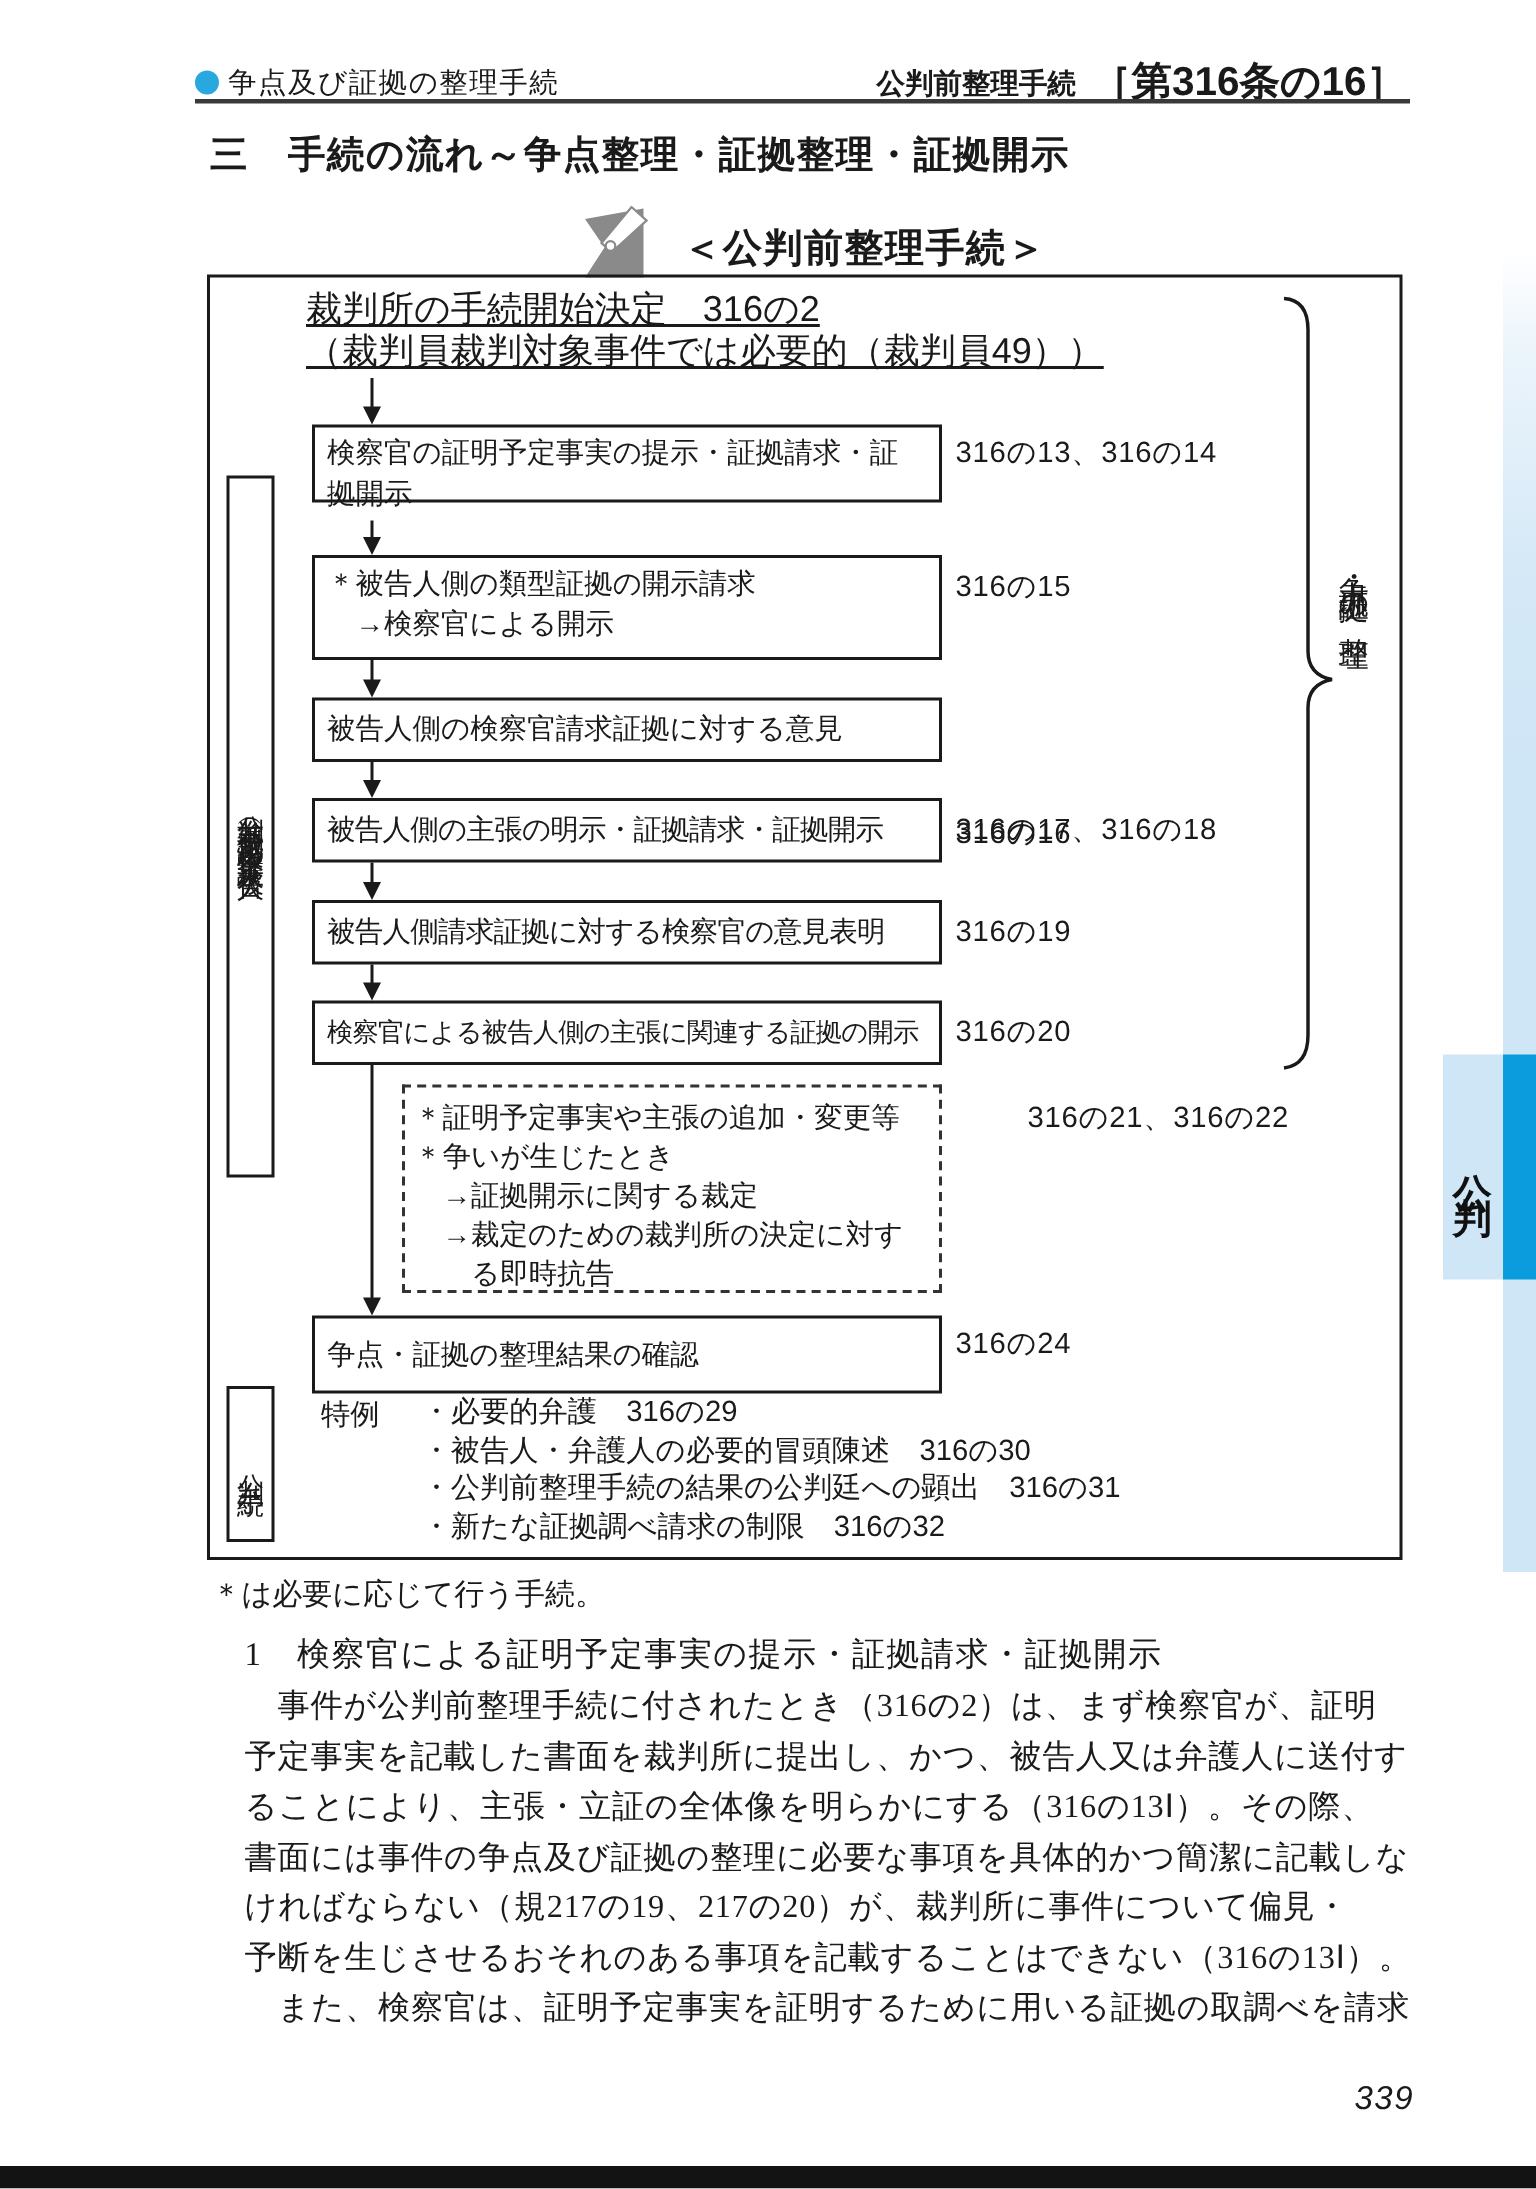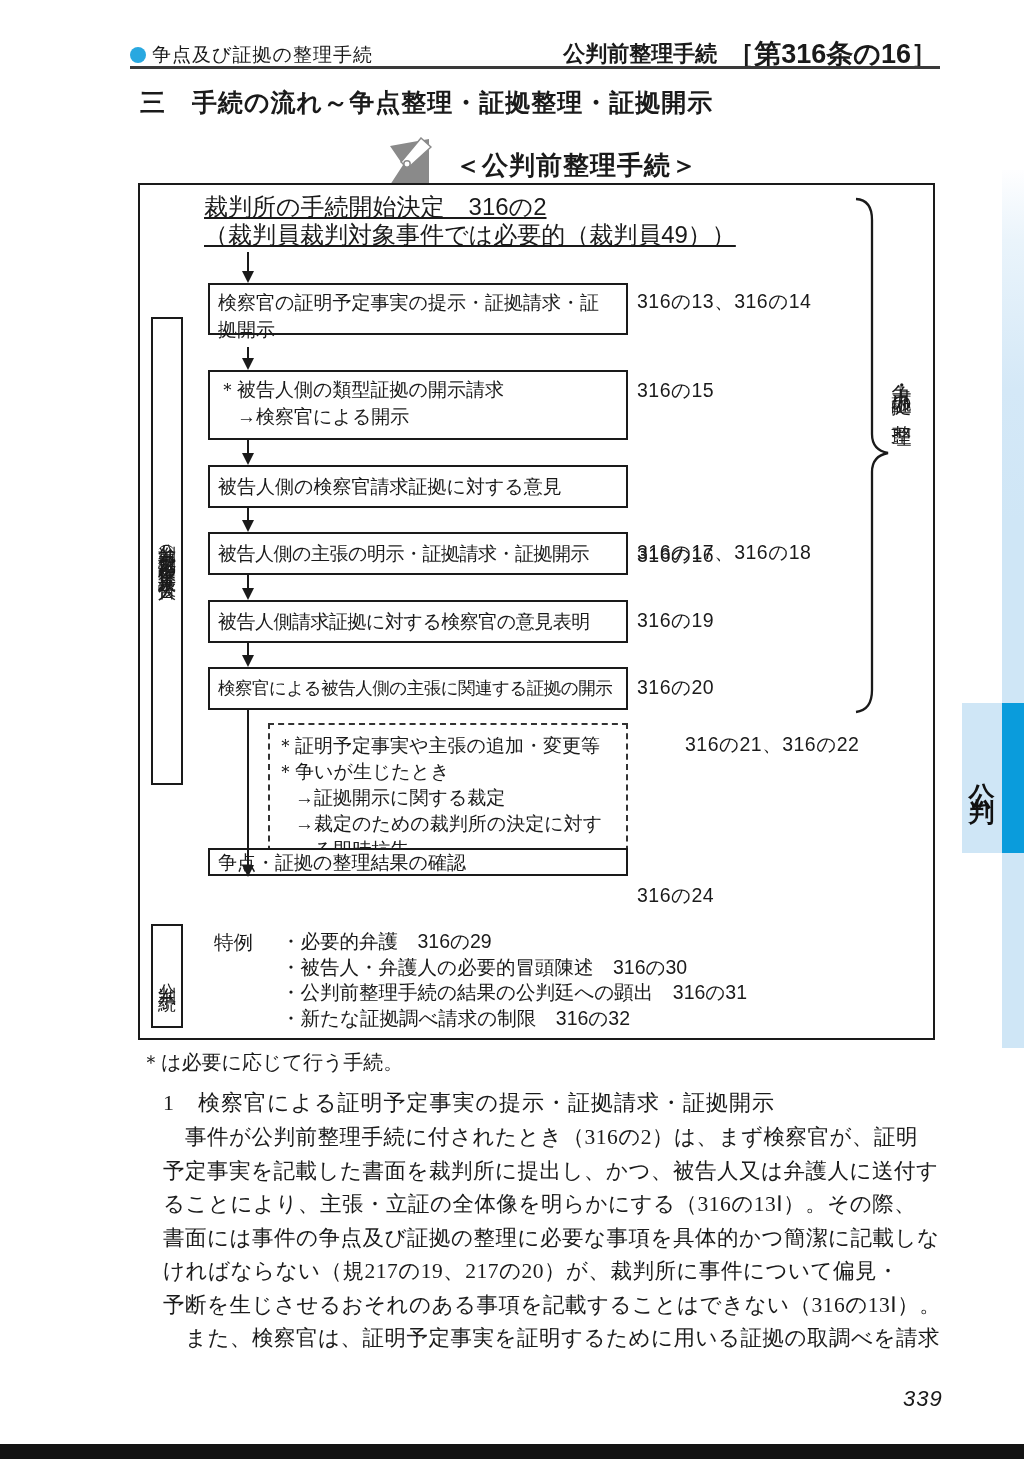--- a/index.html
+++ b/index.html
@@ -6,21 +6,21 @@
   body{background:#e8e8e8;}
   #page{position:relative;width:1024px;height:1459px;background:#ffffff;overflow:hidden;
         font-family:"Liberation Sans",sans-serif;color:#1a1a1a;}
   .abs{position:absolute;}
   .preline{white-space:pre-line;}
 
   
   .hdr-left{left:130px;top:42px;font-size:19px;letter-spacing:1px;display:flex;align-items:center;gap:6px;}
   .bullet{width:16px;height:16px;border-radius:50%;background:#29a8e0;display:inline-block;}
   .hdr-right{right:86px;top:36px;display:flex;align-items:flex-end;gap:10px;}
-  .hdr-right .small{font-size:22px;font-weight:bold;padding-bottom:3px;}
+  .hdr-right .small{font-size:19px;font-weight:bold;padding-bottom:3px;}
   .hdr-right .large{font-size:27px;font-weight:bold;}
   .hdr-rule{left:130px;top:66px;width:810px;height:3px;background:#3a3a3a;}
 
   .sec-title{left:140px;top:86px;font-size:25px;font-weight:bold;
              font-family:"Liberation Serif",serif;letter-spacing:1px;}
 
   .flag-icon{left:388px;top:137px;}
   .chart-title{left:440px;top:148px;font-size:26px;font-weight:bold;letter-spacing:1px;margin-left:15px;}
 
   
@@ -38,21 +38,21 @@
   .fbox{left:208px;width:420px;border:2px solid #1a1a1a;box-sizing:border-box;
         font-size:19px;line-height:27px;padding:4px 8px;background:#fff;}
   .b1{top:283px;height:52px;}
   .b2{top:370px;height:70px;}
   .b3{top:465px;height:43px;display:flex;align-items:center;}
   .b4{top:532px;height:43px;display:flex;align-items:center;letter-spacing:-0.5px;}
   .b5{top:600px;height:43px;display:flex;align-items:center;letter-spacing:-0.5px;}
   .b6{top:667px;height:43px;display:flex;align-items:center;font-size:17.5px;letter-spacing:-0.5px;}
   .dashed{left:268px;top:723px;width:360px;height:139px;border:2px dashed #333;
           box-sizing:border-box;font-size:19px;line-height:26px;padding:8px 6px;}
-  .b7{top:848px;height:28px;display:flex;align-items:center;}
+  .b7{top:877px;height:52px;display:flex;align-items:center;}
 
   .ref{left:637px;font-size:19.5px;letter-spacing:0.5px;}
   .r1{top:288px;} .r2{top:377px;} .r3{top:496px;margin-top:46px;} .r4{top:539px;}
   .r5{top:607px;} .r6{top:674px;} .rd{top:731px;margin-left:48px;} .r7{top:882px;}
 
   .tokurei-label{left:214px;top:929px;font-size:19.5px;}
   .tokurei-items{left:281px;top:929px;font-size:19.5px;line-height:25.5px;}
 
   .brace-label{left:889px;top:368px;writing-mode:vertical-rl;font-size:20px;letter-spacing:3px;}
 

